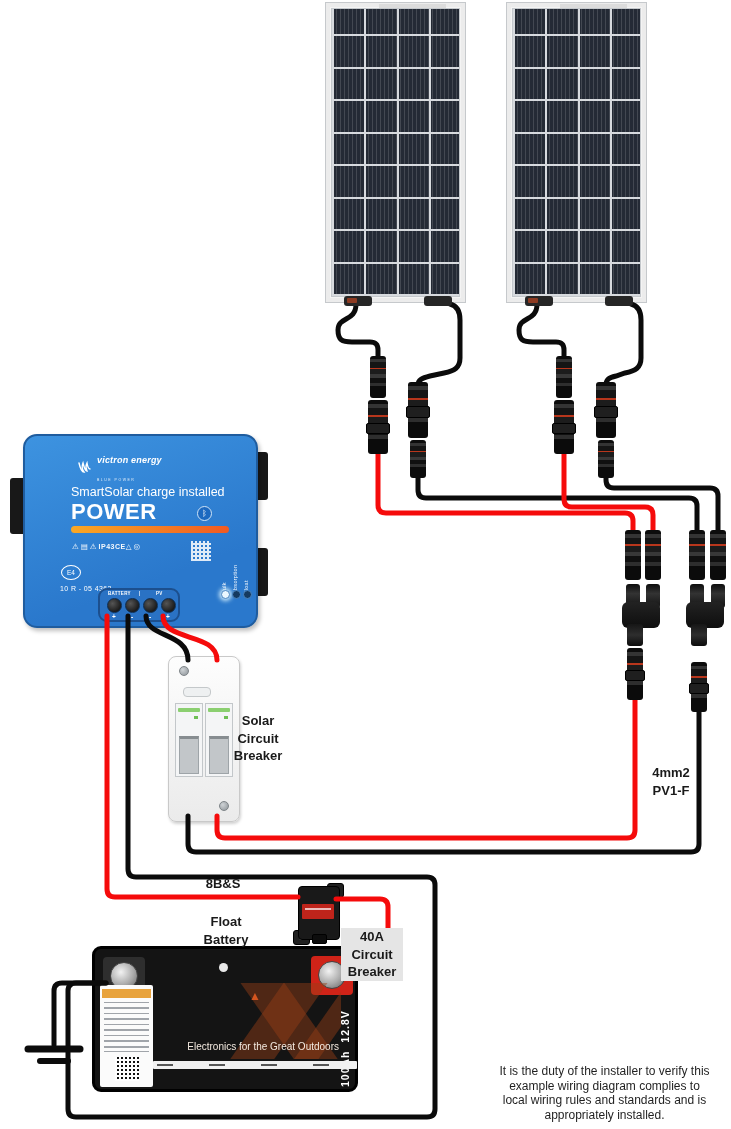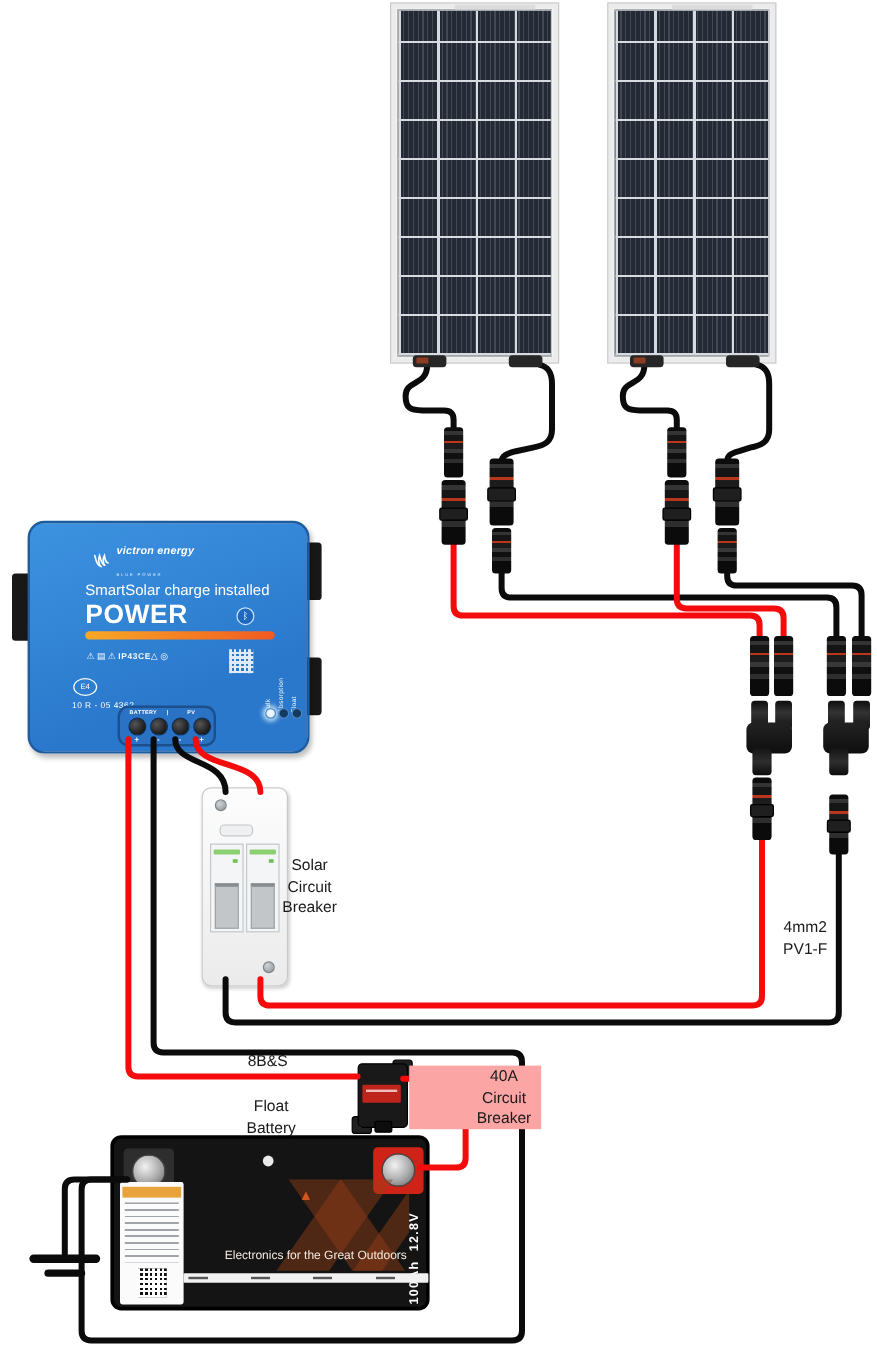--- a/index.html
+++ b/index.html
@@ -116,21 +116,21 @@
            text-shadow:1px 1px 1px rgba(0,0,0,.6);white-space:nowrap;}
   .tagline{position:absolute;left:30px;top:58px;width:156px;text-align:right;color:#f3e9df;font-size:10px;}
   .rating{position:absolute;right:4px;top:34px;height:104px;writing-mode:vertical-rl;transform:rotate(180deg);
           color:#fff;font-weight:bold;font-size:10.5px;letter-spacing:1px;white-space:pre;}
   .bstrip{position:absolute;left:58px;top:112px;width:204px;height:8px;background:#f1f1f1;border-radius:1px;}
   .bstrip .dash{position:absolute;left:4px;right:4px;top:3px;height:2px;
     background:repeating-linear-gradient(90deg,#555 0 16px,rgba(0,0,0,0) 16px 52px);}
 
   
   .lbl{position:absolute;z-index:5;font-size:13px;line-height:17.5px;text-align:center;color:#1a1a1a;}
-  .lbl span{display:block;}
+  .lbl span{display:block;font-weight:bold;}
   .disclaimer{position:absolute;left:478px;top:1064px;width:253px;z-index:5;
               font-size:12px;line-height:14.6px;text-align:center;color:#1f1f1f;}
   .disclaimer span{display:block;}
 </style>
 </head>
 <body>
 
 <div class="stage">
 
   <div class="panel" style="left:325px;">
@@ -326,25 +326,31 @@
 
   <div class="lbl" style="left:640px;top:764px;width:62px;">
     <span>4mm2</span>
     <span>PV1-F</span>
   </div>
 
   <div class="lbl" style="left:192px;top:875px;width:62px;">
     <span>8B&amp;S</span>
   </div>
 
-  <div class="lbl" style="left:341px;top:888px;width:62px;background:#fca5a5;padding-left:48px;">
+  <div class="lbl" style="left:341px;top:928px;width:62px;background:#e5e5e5;">
     <span>40A</span>
     <span>Circuit</span>
     <span>Breaker</span>
   </div>
 
   <div class="lbl" style="left:188px;top:913px;width:76px;">
     <span>Float</span>
     <span>Battery</span>
   </div>
 
+  <div class="disclaimer">
+    <span>It is the duty of the installer to verify this</span>
+    <span>example wiring diagram complies to</span>
+    <span>local wiring rules and standards and is</span>
+    <span>appropriately installed.</span>
+  </div>
 
 </div>
 
 </body></html>

